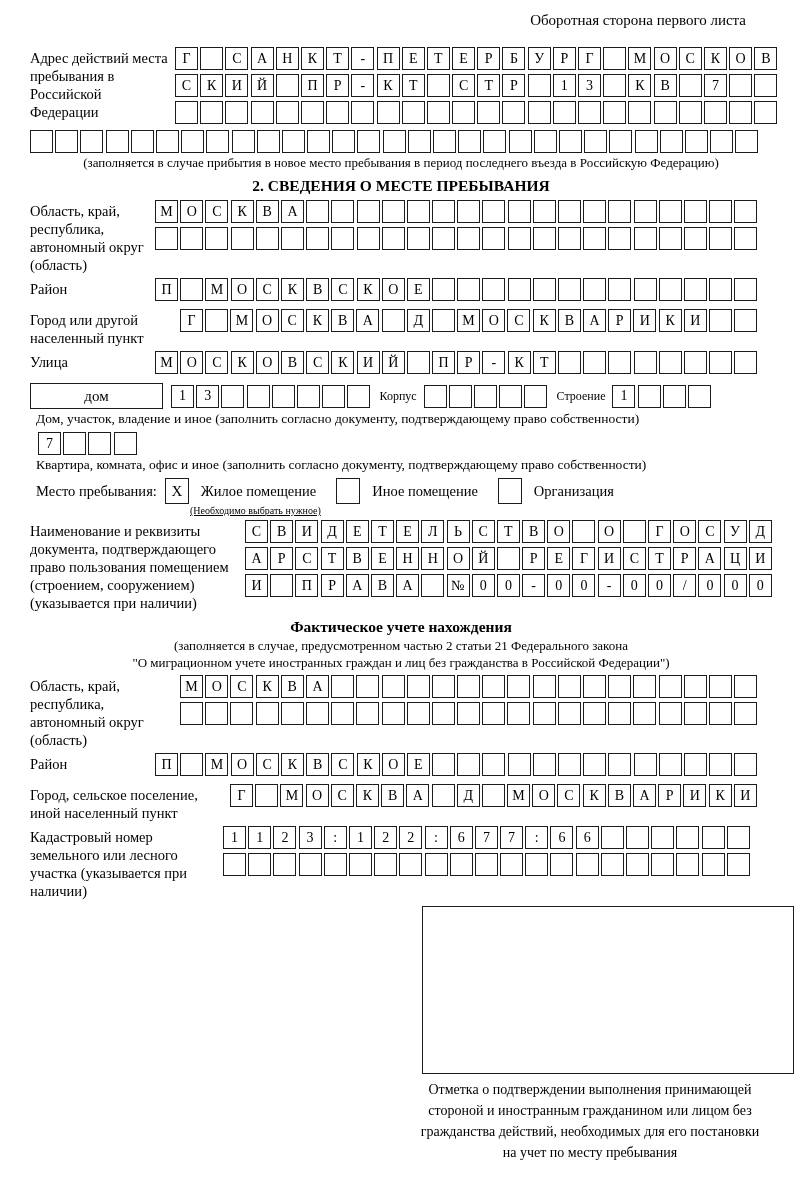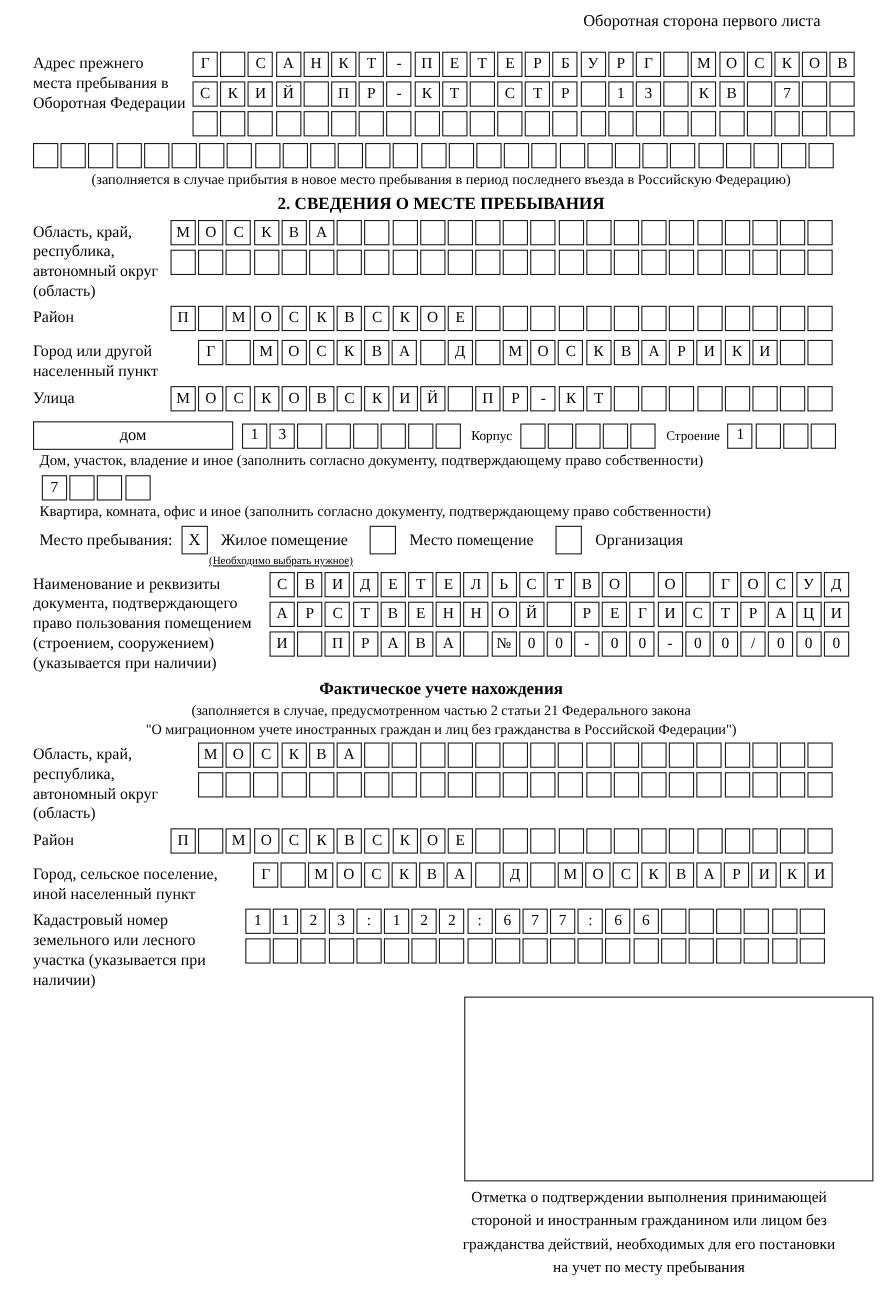--- a/index.html
+++ b/index.html
@@ -30,21 +30,21 @@
 
   .caption { text-align:center; font-size:13px; line-height:17px; margin-top:1px; }
   .caption-left { font-size:13.5px; line-height:17px; margin-top:1px; padding-left:6px; }
   .title { text-align:center; font-weight:bold; font-size:15.5px; margin-top:4px; line-height:21px; }
 
   .formline { display:flex; align-items:center; margin-top:5px; }
   .labelbox {
     flex:0 0 auto; height:26px; border:1.6px solid #1c1c1c;
     display:flex; align-items:center; justify-content:center; font-size:15px;
   }
-  .lb165{width:182px;} .lb200{width:200px;}
+  .lb165{width:133px;} .lb200{width:200px;}
   .inlinelabel { margin:0 7px; font-size:12px; }
   .gap8 { width:8px; flex:0 0 auto; }
 
   .cb {
     flex:0 0 auto; width:24px; height:26px; border:1.6px solid #1c1c1c;
     display:inline-flex; align-items:center; justify-content:center;
     font-size:15px; margin-left:20px; margin-right:12px;
   }
   .cb.first { margin-left:8px; }
   .cb-caption { font-size:10px; margin-top:1px; padding-left:160px;text-decoration:underline; }
@@ -56,21 +56,21 @@
   .confirm-caption { text-align:center; font-size:14px; line-height:21px; margin-top:5px; }
 </style>
 </head>
 <body>
 
 <div class="page">
 
   <div class="corner">Оборотная сторона первого листа</div>
 
   <div class="field" style="margin-top:18px;">
-    <div class="flabel w145">Адрес прежнего места пребывания в Оборотная Федерации</div>
+    <div class="flabel w145">Адрес действий места пребывания в Российской Федерации</div>
     <div class="boxcol">
       <div class="boxrow">
           <span class="cell">Г</span>
           <span class="cell"></span>
           <span class="cell">С</span>
           <span class="cell">А</span>
           <span class="cell">Н</span>
           <span class="cell">К</span>
           <span class="cell">Т</span>
           <span class="cell">-</span>
@@ -373,21 +373,21 @@
         <span class="cell"></span>
       </div>
   </div>
   <div class="caption-left">Квартира, комната, офис и иное (заполнить согласно документу, подтверждающему право собственности)</div>
 
   <div class="formline">
     <span style="padding-left:6px;">Место пребывания:</span>
     <span class="cb first">X</span>
     <span>Жилое помещение</span>
     <span class="cb"></span>
-    <span>Место помещение</span>
+    <span>Иное помещение</span>
     <span class="cb"></span>
     <span>Организация</span>
   </div>
   <div class="cb-caption">(Необходимо выбрать нужное)</div>
 
   <div class="field">
     <div class="flabel w215">Наименование и реквизиты документа, подтверждающего право пользования помещением (строением, сооружением) (указывается при наличии)</div>
     <div class="boxcol">
       <div class="boxrow">
           <span class="cell">С</span>

